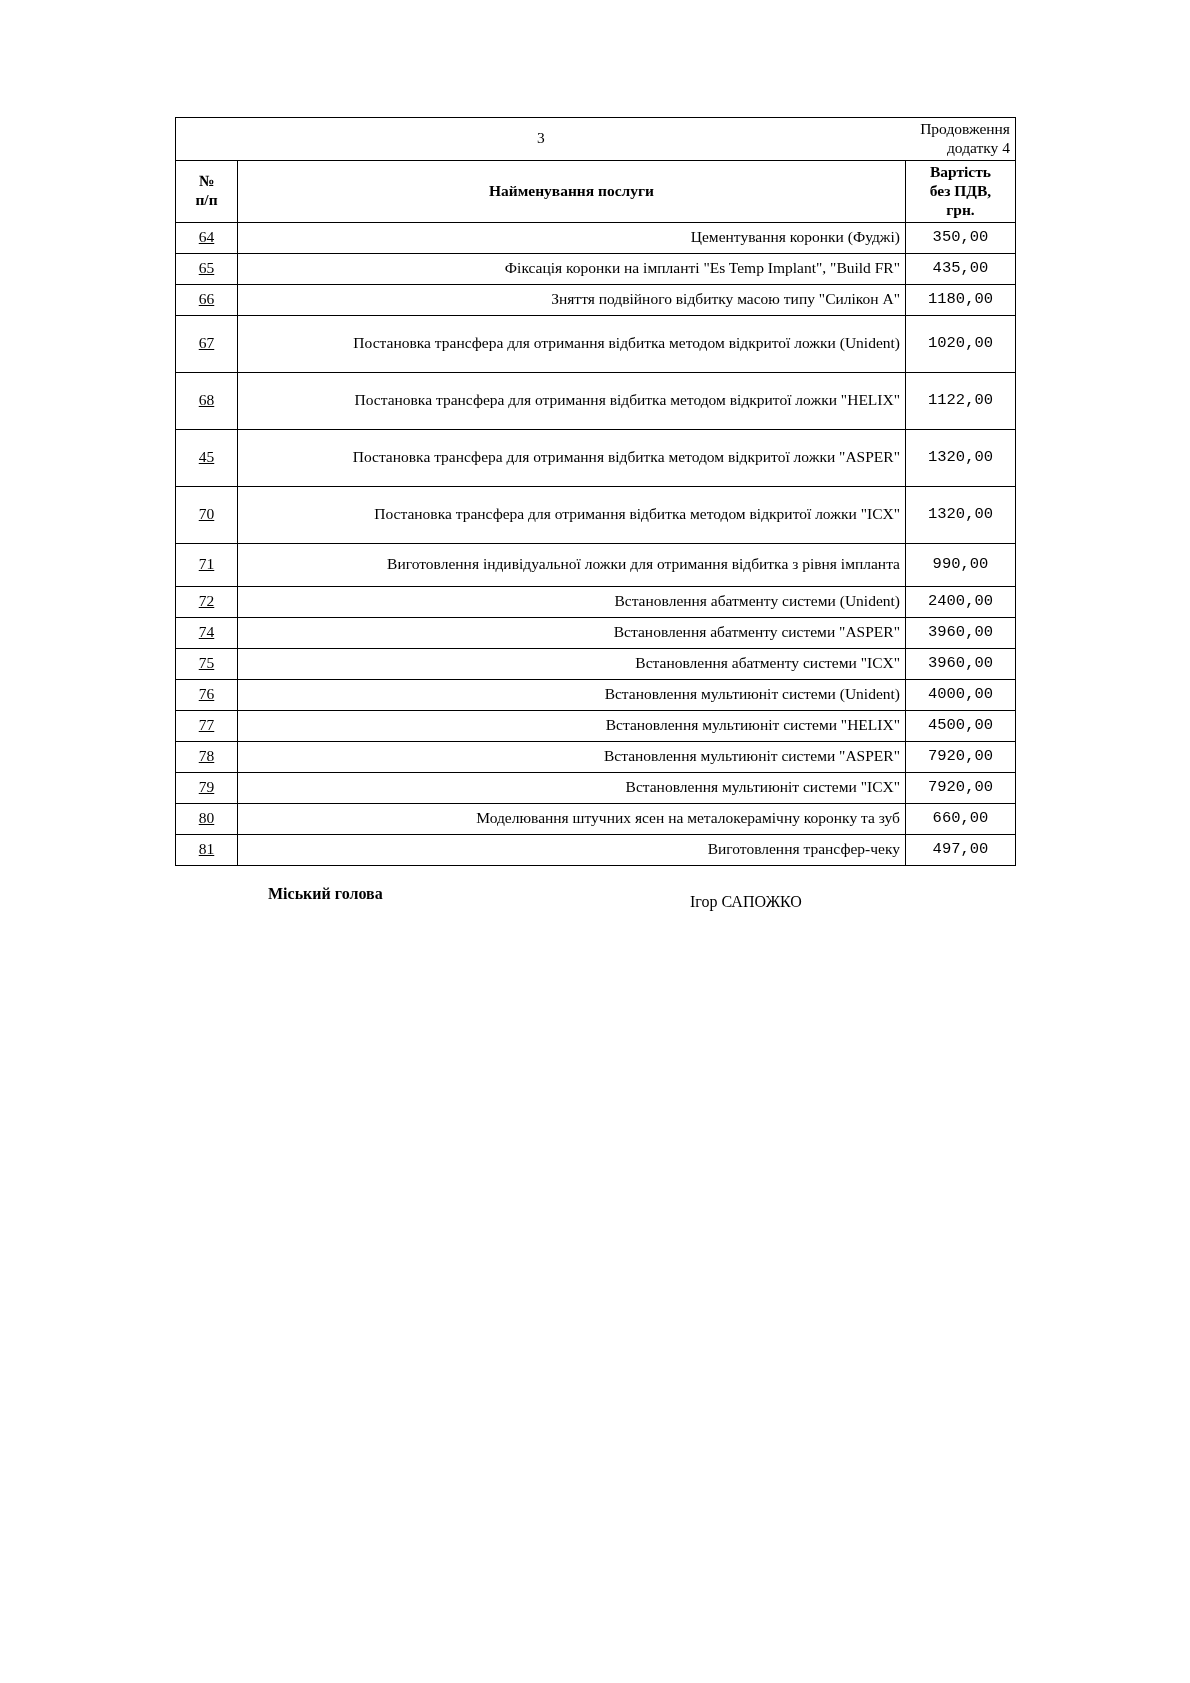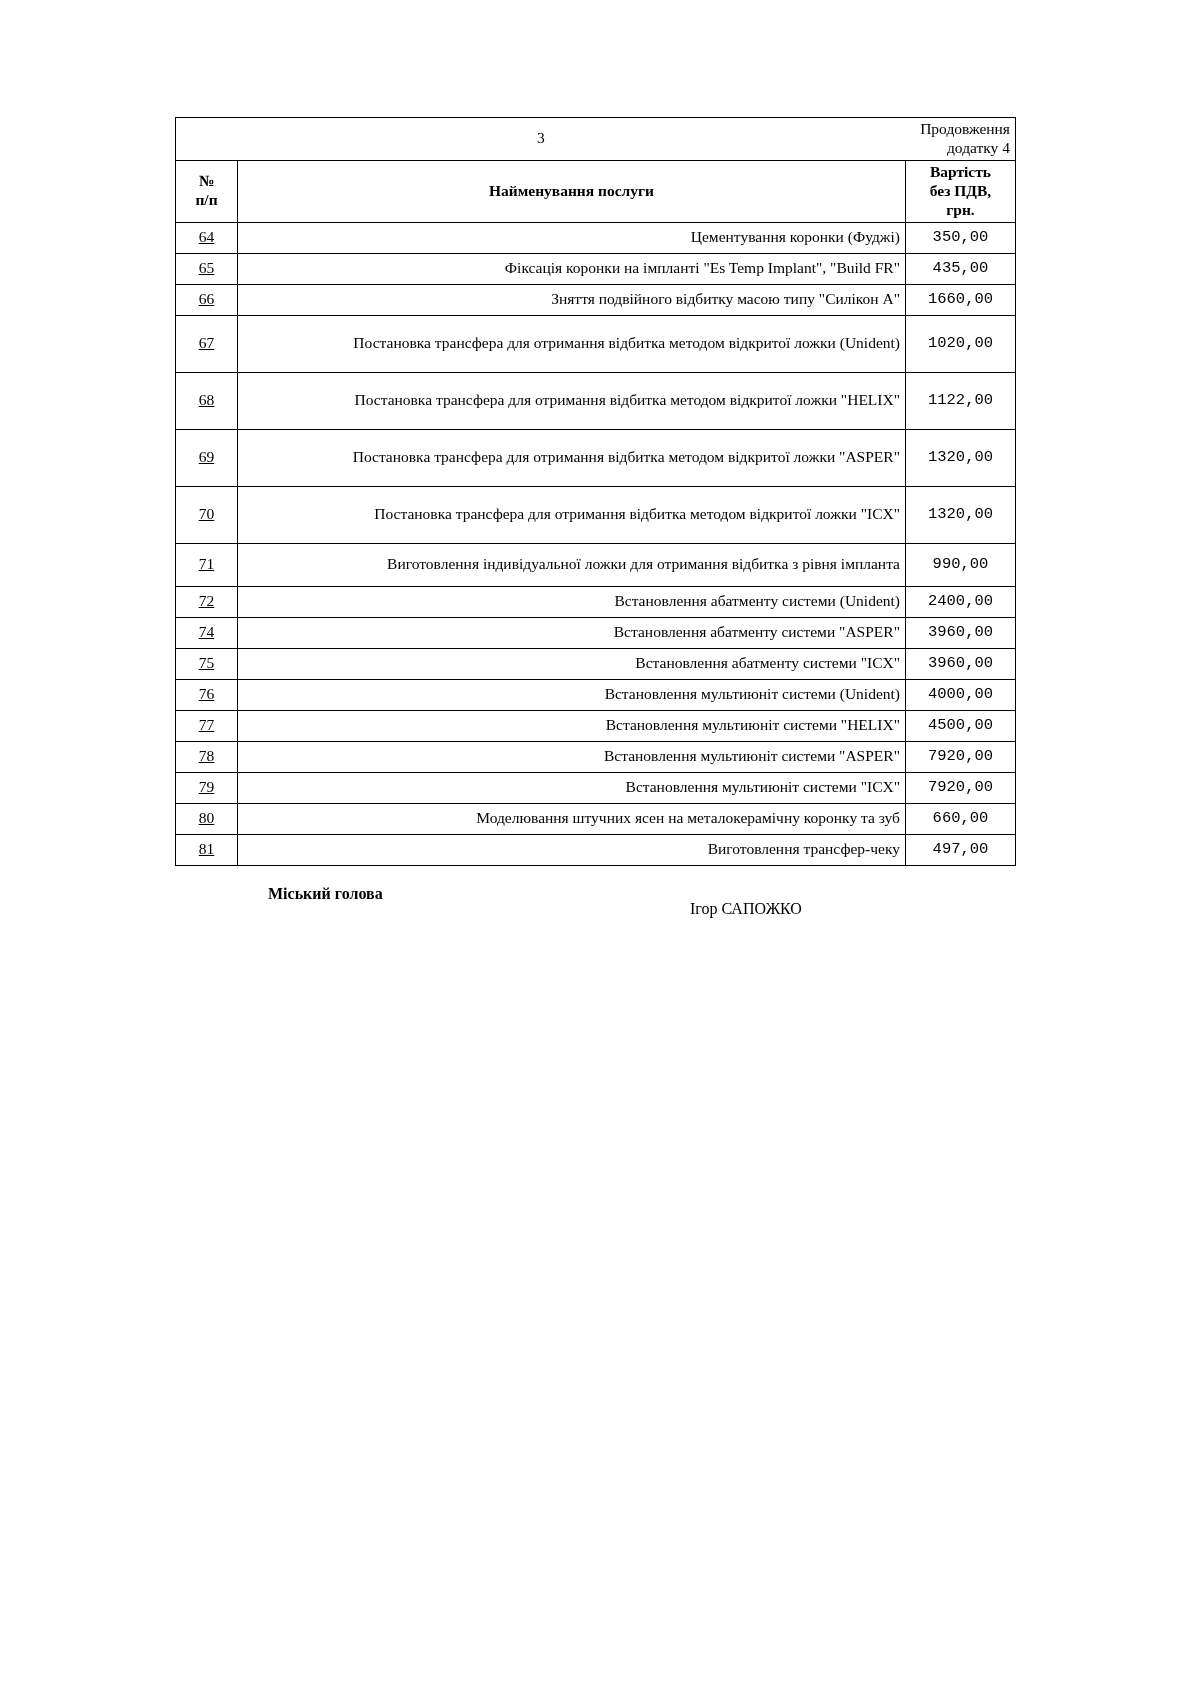--- a/index.html
+++ b/index.html
@@ -91,21 +91,21 @@
   .sig-left {
     position: absolute;
     left: 268px;
     top: 0;
     white-space: nowrap;
     font-weight: bold;
   }
   .sig-right {
     position: absolute;
     left: 690px;
-    top: 15px;
+    top: 8px;
     white-space: nowrap;
   }
 </style>
 </head>
 <body>
 
 <div class="page">
 
   <table class="doc-table">
     <colgroup>
@@ -141,37 +141,37 @@
 
       <tr class="row-single">
         <td class="cell-num">65</td>
         <td class="cell-name">Фіксація коронки на імпланті "Es Temp Implant", "Build FR"</td>
         <td class="cell-price">435,00</td>
       </tr>
 
       <tr class="row-single">
         <td class="cell-num">66</td>
         <td class="cell-name">Зняття подвійного відбитку масою типу "Силікон А"</td>
-        <td class="cell-price">1660,00</td>
+        <td class="cell-price">1180,00</td>
       </tr>
 
       <tr class="row-tall">
         <td class="cell-num">67</td>
         <td class="cell-name">Постановка  трансфера для отримання відбитка методом відкритої ложки (Unident)</td>
         <td class="cell-price">1020,00</td>
       </tr>
 
       <tr class="row-tall">
         <td class="cell-num">68</td>
         <td class="cell-name">Постановка  трансфера для отримання відбитка методом відкритої ложки "HELIX"</td>
         <td class="cell-price">1122,00</td>
       </tr>
 
       <tr class="row-tall">
-        <td class="cell-num">69</td>
+        <td class="cell-num">45</td>
         <td class="cell-name">Постановка  трансфера для отримання відбитка методом відкритої ложки "ASPER"</td>
         <td class="cell-price">1320,00</td>
       </tr>
 
       <tr class="row-tall">
         <td class="cell-num">70</td>
         <td class="cell-name">Постановка  трансфера для отримання відбитка методом відкритої ложки "ICX"</td>
         <td class="cell-price">1320,00</td>
       </tr>
 

